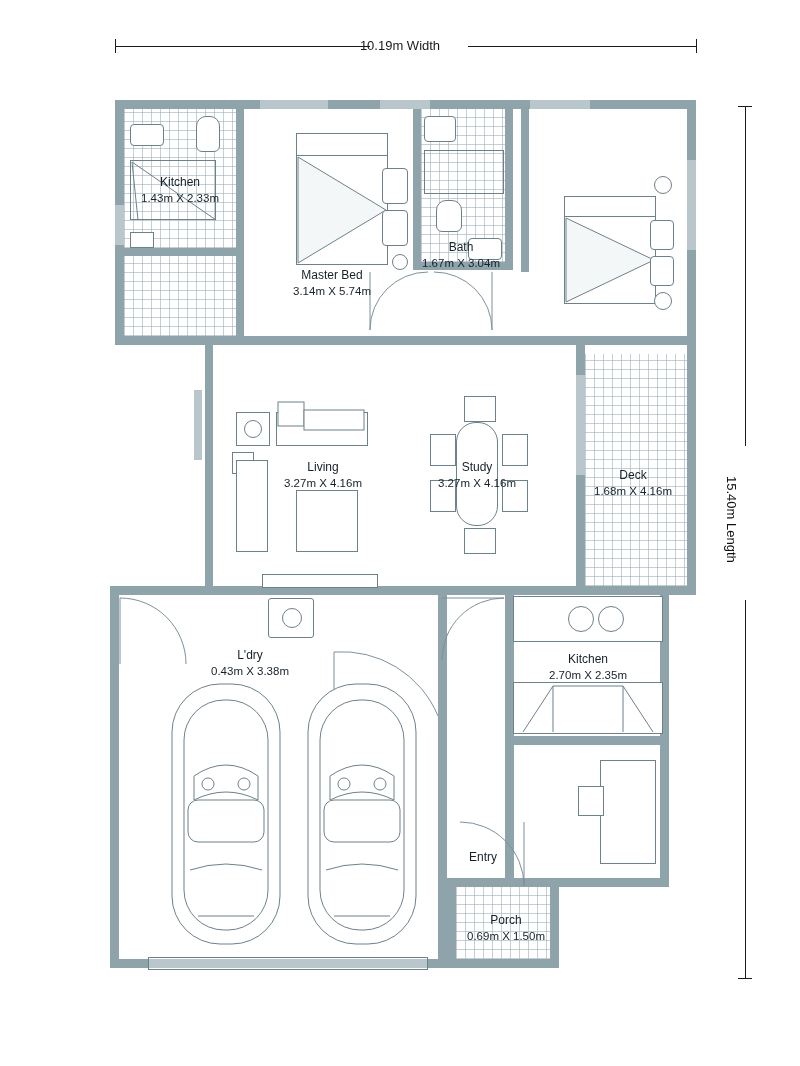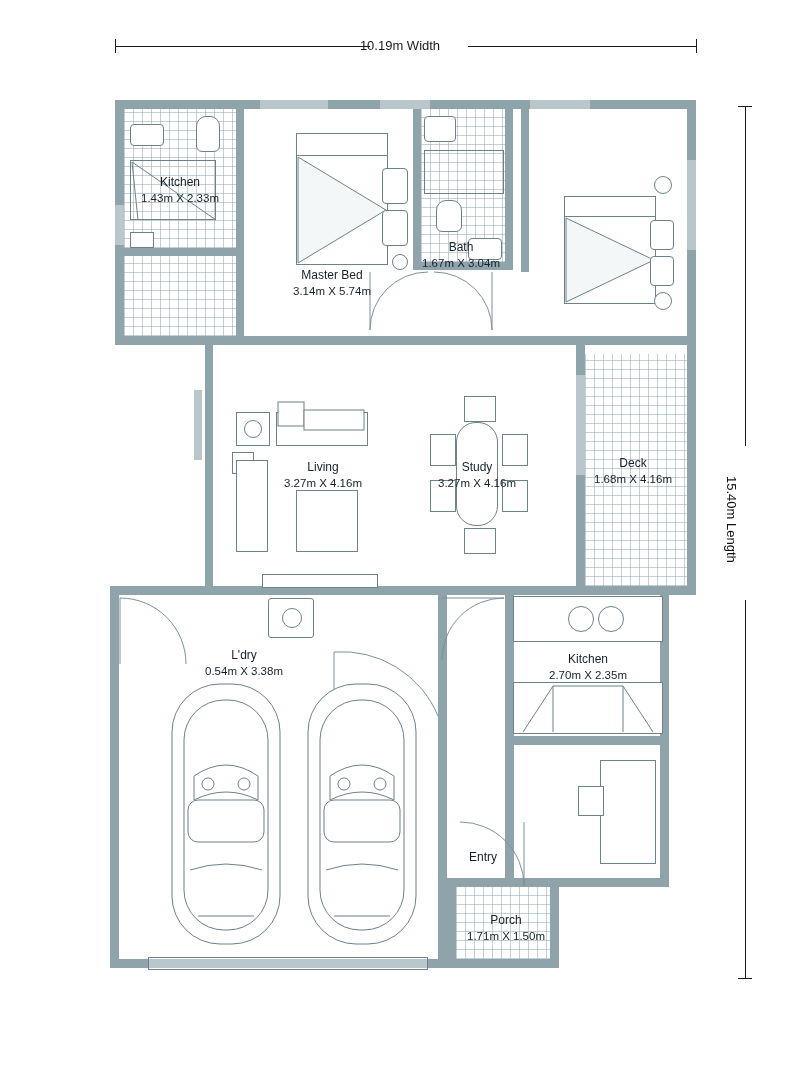--- a/index.html
+++ b/index.html
@@ -248,21 +248,21 @@
   <div class="thinfill" style="left:502px; top:480px; width:26px; height:32px;"></div>
 
   <div class="rlabel" style="left:258px; top:460px; width:130px;">
     <span class="nm">Living</span>
     <span class="dm">3.27m X 4.16m</span>
   </div>
   <div class="rlabel" style="left:412px; top:460px; width:130px;">
     <span class="nm">Study</span>
     <span class="dm">3.27m X 4.16m</span>
   </div>
-  <div class="rlabel" style="left:575px; top:456px; width:116px;">
+  <div class="rlabel" style="left:575px; top:468px; width:116px;">
     <span class="nm">Deck</span>
     <span class="dm">1.68m X 4.16m</span>
   </div>
 
   <div class="wall" style="left:110px; top:586px; width:9px; height:382px;"></div>
   <div class="wall" style="left:110px; top:959px; width:336px; height:9px;"></div>
   <div class="wall" style="left:438px; top:586px; width:9px; height:382px;"></div>
   <div class="wall" style="left:505px; top:595px; width:9px; height:290px;"></div>
   <div class="wall" style="left:660px; top:595px; width:9px; height:290px;"></div>
   <div class="wall" style="left:447px; top:878px; width:222px; height:9px;"></div>
@@ -324,29 +324,29 @@
   <div class="thinfill" style="left:600px; top:760px; width:56px; height:104px;"></div>
   <div class="thinfill" style="left:578px; top:786px; width:26px; height:30px;"></div>
 
   <svg class="abs" style="left:456px; top:820px;" width="72" height="68">
     <path d="M68 66 A64 64 0 0 0 4 2" fill="none" stroke="#7d919a" stroke-width="1"></path>
     <path d="M68 66 L68 2" stroke="#7d919a" stroke-width="1"></path>
   </svg>
 
   <div class="hatch" style="left:456px; top:887px; width:94px; height:72px;"></div>
 
-  <div class="rlabel" style="left:164px; top:648px; width:160px;">
+  <div class="rlabel" style="left:170px; top:648px; width:160px;">
     <span class="nm">L'dry</span>
-    <span class="dm">0.54m X 3.38m</span>
+    <span class="dm">0.43m X 3.38m</span>
   </div>
   <div class="rlabel" style="left:515px; top:652px; width:146px;">
     <span class="nm">Kitchen</span>
     <span class="dm">2.70m X 2.35m</span>
   </div>
   <div class="rlabel small" style="left:452px; top:850px; width:62px;">
     <span class="nm">Entry</span>
   </div>
   <div class="rlabel" style="left:452px; top:913px; width:108px;">
     <span class="nm">Porch</span>
-    <span class="dm">1.71m X 1.50m</span>
+    <span class="dm">0.69m X 1.50m</span>
   </div>
 
 </div>
 
 </body></html>

